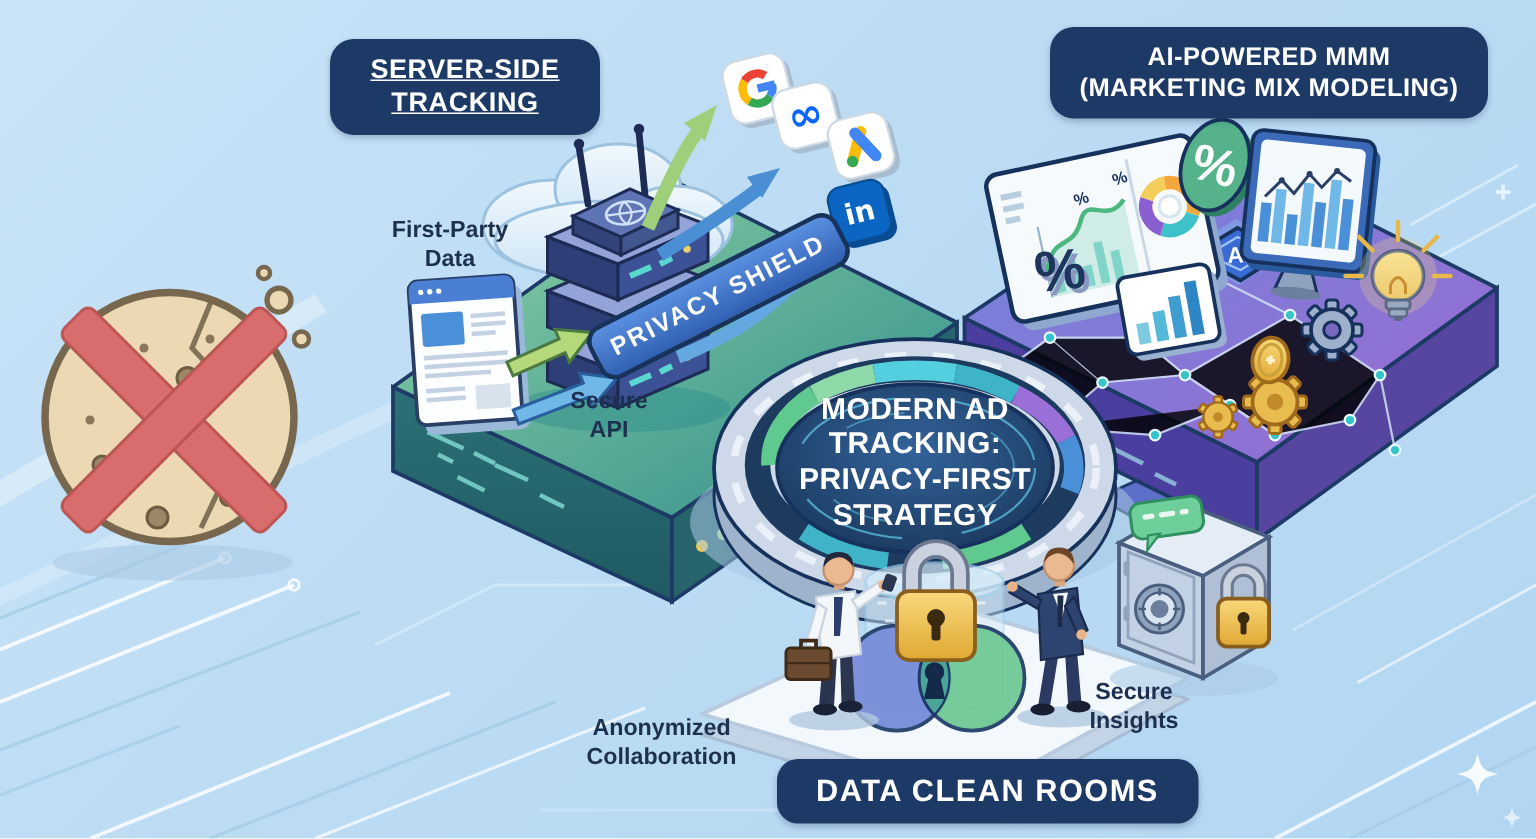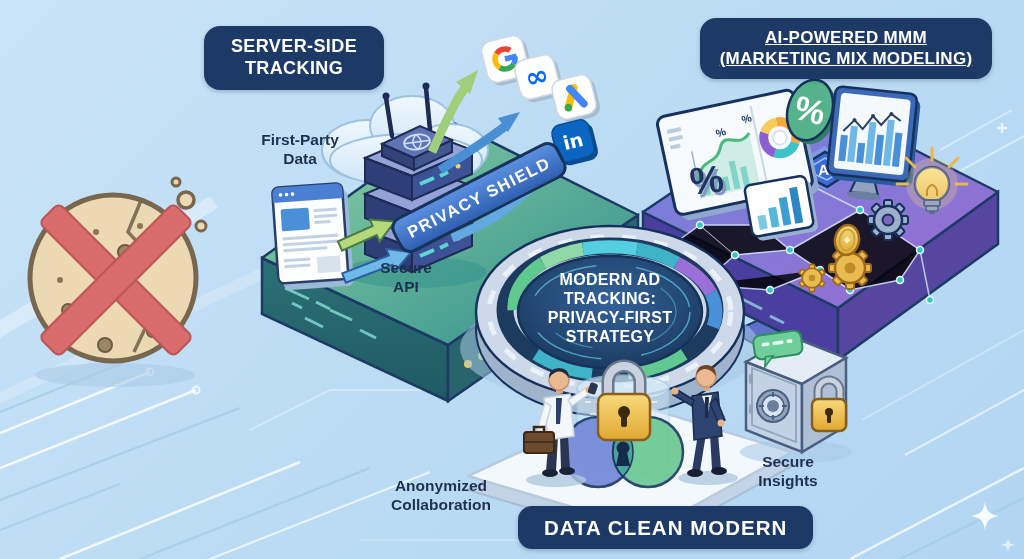--- a/index.html
+++ b/index.html
@@ -11,27 +11,27 @@
   #scene{position:absolute;left:0;top:0;z-index:1;}
   .lbl{
     position:absolute;z-index:3;color:#1e3050;font-weight:700;
     font-size:15.5px;line-height:1.25;text-align:center;
   }
   .badge{
     position:absolute;z-index:3;background:#1d3a66;color:#ffffff;
     font-weight:800;text-align:center;border-radius:16px;
     box-shadow:0 2px 4px rgba(20,40,80,.25);line-height:1.22;
   }
-  #badge-server{left:204px;top:26px;width:152px;padding:10px 14px;font-size:18px;letter-spacing:.4px;}
-  #badge-ai{left:700px;top:18px;width:268px;padding:10px 12px;font-size:17px;letter-spacing:.3px;text-decoration:underline;}
+  #badge-server{left:220px;top:26px;width:152px;padding:10px 14px;font-size:18px;letter-spacing:.4px;text-decoration:underline;}
+  #badge-ai{left:700px;top:18px;width:268px;padding:10px 12px;font-size:17px;letter-spacing:.3px;}
   #badge-dcr{left:518px;top:506px;padding:9px 26px;font-size:20.5px;letter-spacing:1px;border-radius:14px;}
   #center-title{
     position:absolute;z-index:3;left:526px;top:250px;width:168px;height:118px;
     display:flex;align-items:center;justify-content:center;
-    color:#ffffff;font-weight:800;font-size:16px;line-height:1.18;
+    color:#ffffff;font-weight:800;font-size:20px;line-height:1.18;
     text-align:center;letter-spacing:.3px;
   }
   #privacy-banner{
     position:absolute;z-index:3;left:386px;top:178px;width:168px;
     transform:rotate(-27deg);transform-origin:center;
     background:linear-gradient(180deg,#5a8fe0,#3160b2);
     border:3px solid #17335c;border-radius:12px;
     color:#fff;font-weight:800;font-size:16.5px;letter-spacing:1.5px;
     text-align:center;padding:7px 6px;
   }
@@ -557,23 +557,23 @@
   </g>
 
   <g fill="#ffffff">
     <path d="M985,502 C987,512 989,514 999,516 C989,518 987,520 985,530 C983,520 981,518 971,516 C981,514 983,512 985,502" opacity=".9"></path>
     <path d="M1008,538 C1009,543 1010,544 1015,545 C1010,546 1009,547 1008,552 C1007,547 1006,546 1001,545 C1006,544 1007,543 1008,538" opacity=".6"></path>
   </g>
 </svg>
 
 <div class="badge" id="badge-server">SERVER-SIDE TRACKING</div>
 <div class="badge" id="badge-ai">AI-POWERED MMM (MARKETING MIX MODELING)</div>
-<div class="badge" id="badge-dcr">DATA CLEAN MODERN</div>
+<div class="badge" id="badge-dcr">DATA CLEAN ROOMS</div>
 
 <div id="center-title">MODERN AD TRACKING: PRIVACY-FIRST STRATEGY</div>
 <div id="privacy-banner">PRIVACY SHIELD</div>
 
-<div class="lbl" style="left:248px;top:130px;width:104px;">First-Party Data</div>
+<div class="lbl" style="left:248px;top:144px;width:104px;">First-Party Data</div>
 <div class="lbl" style="left:374px;top:258px;width:64px;">Secure API</div>
 <div class="lbl" style="left:385px;top:476px;width:112px;">Anonymized Collaboration</div>
-<div class="lbl" style="left:748px;top:452px;width:80px;text-align:center;">Secure Insights</div>
+<div class="lbl" style="left:716px;top:452px;width:80px;text-align:center;">Secure Insights</div>
 
 </div>
 
 </body></html>

